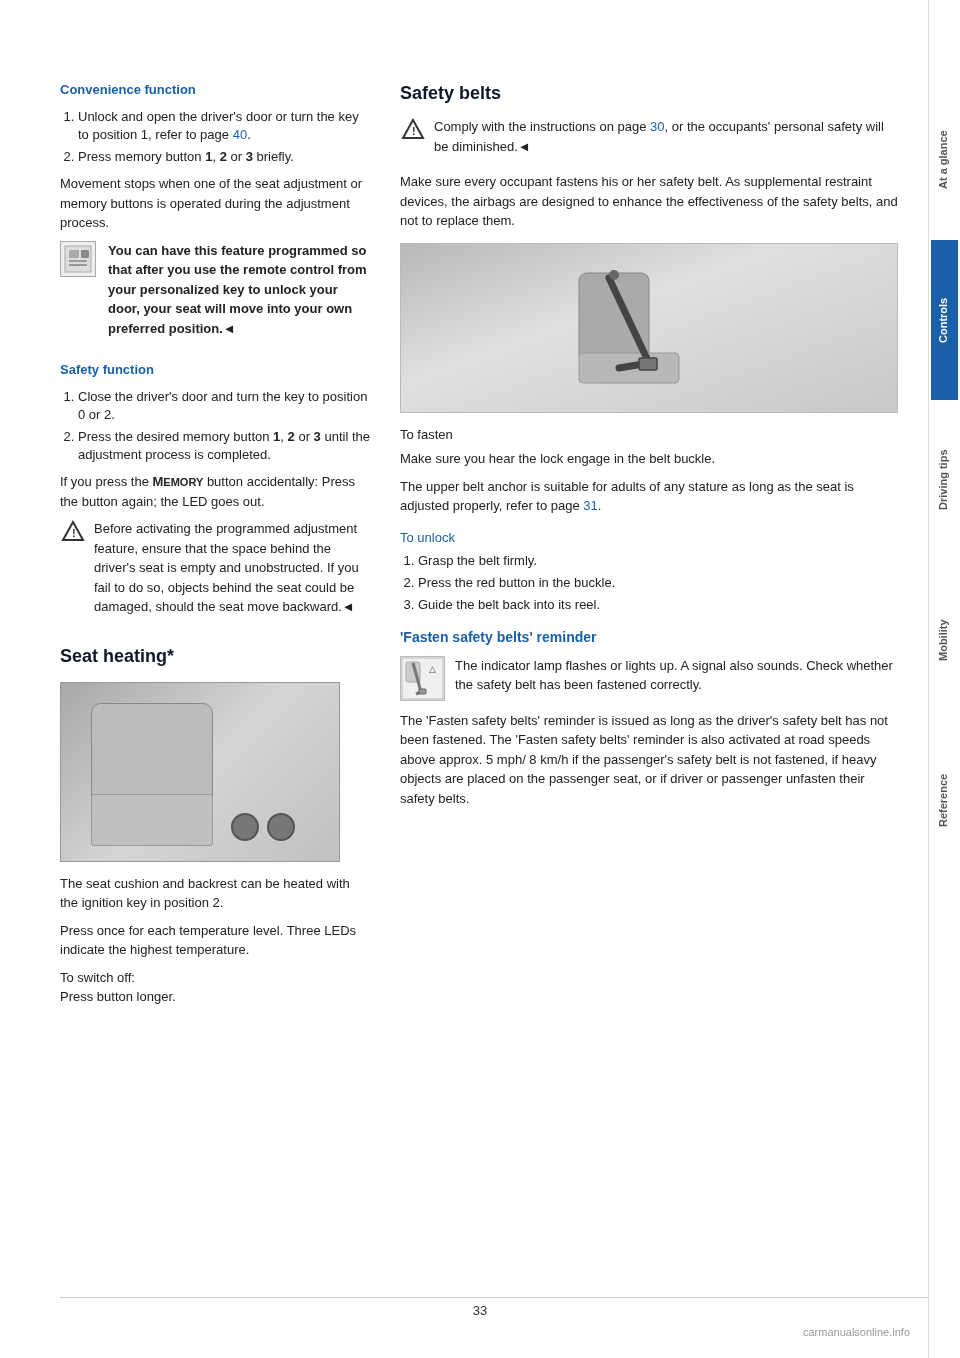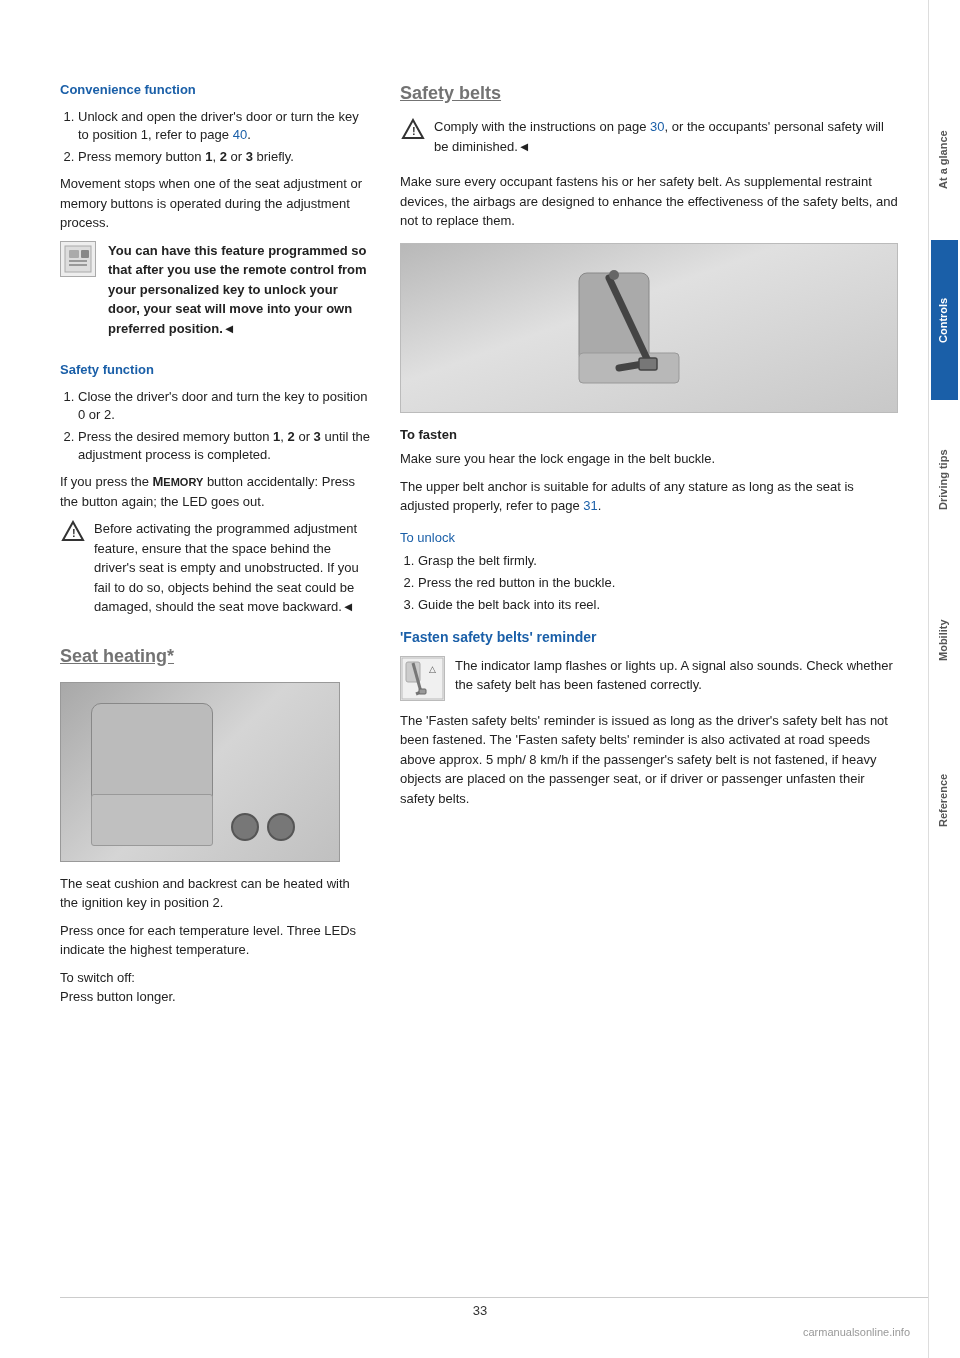--- a/index.html
+++ b/index.html
@@ -72,25 +72,24 @@
 
     .section-heading {
       color: #1a5fa8;
       font-weight: bold;
       font-size: 13px;
       margin-bottom: 8px;
       margin-top: 0;
     }
 
     .section-title-large {
-      color: #737373;
+      color: #0f172a;
       font-weight: bold;
       font-size: 18px;
       margin-bottom: 10px;
-      text-decoration: underline;
     }
 
     ol {
       padding-left: 18px;
       margin-bottom: 8px;
     }
 
     ol li {
       margin-bottom: 4px;
       line-height: 1.4;
@@ -146,21 +145,21 @@
       width: 100%;
       height: 100%;
       background: linear-gradient(160deg, #b8b8b8 0%, #e0e0e0 40%, #c8c8c8 100%);
       display: flex;
       align-items: center;
       justify-content: center;
     }
 
     .to-fasten-heading {
       color: #222;
-      font-weight: bold;
+      font-weight: normal;
       font-size: 13px;
       margin-top: 10px;
       margin-bottom: 5px;
     }
 
     .to-unlock-heading {
       color: #1a5fa8;
       font-weight: normal;
       font-size: 13px;
       margin-top: 12px;

